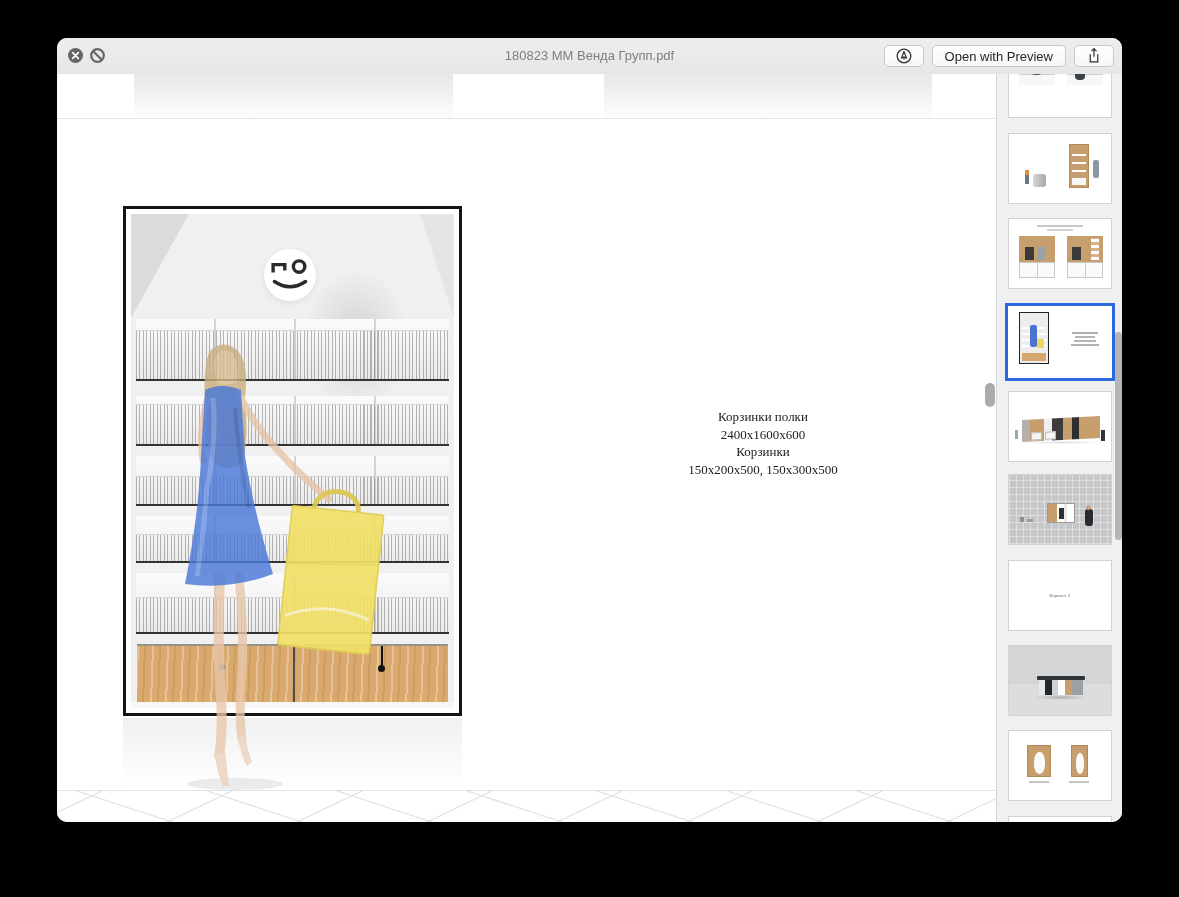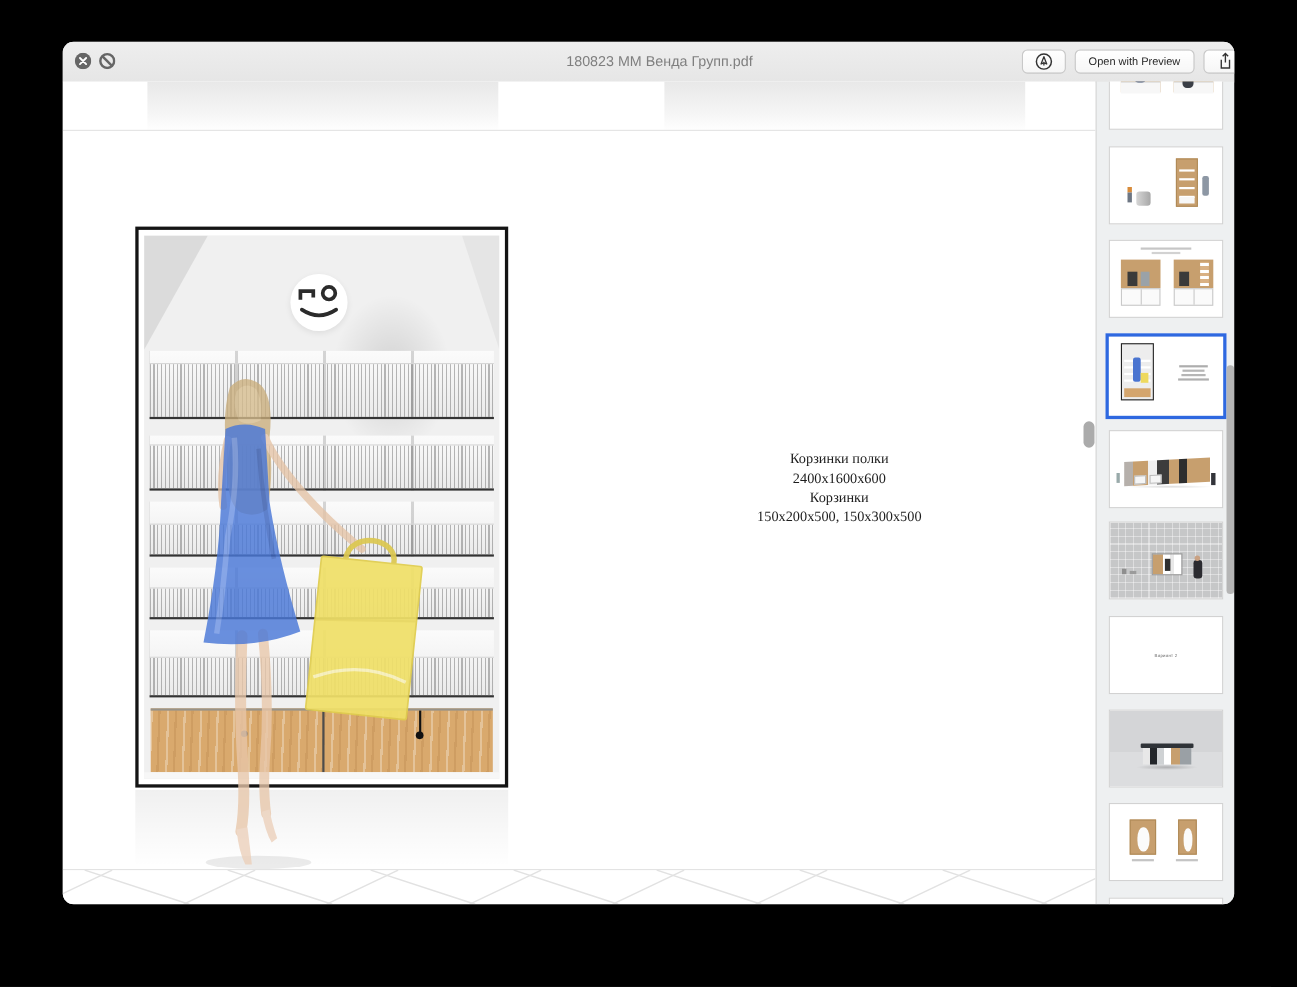--- a/index.html
+++ b/index.html
@@ -3,28 +3,28 @@
 <meta charset="utf-8">
 <style>
   html,body{margin:0;padding:0;background:#000;}
   .stage{position:relative;width:1179px;height:897px;background:#000;overflow:hidden;
          font-family:"Liberation Sans","DejaVu Sans",sans-serif;}
   .abs{position:absolute;}
   .window{position:absolute;left:57px;top:38px;width:1065px;height:784px;background:#fff;
           border-radius:10px;overflow:hidden;box-shadow:0 0 0 1px rgba(0,0,0,.35);}
   
   .titlebar{position:absolute;left:0;top:0;width:100%;height:36px;
-            background:linear-gradient(180deg,#eeeeee,#e6e6e6);border-bottom:1px solid #d1d1d1;padding-left:20px;}
+            background:linear-gradient(180deg,#eeeeee,#e6e6e6);border-bottom:1px solid #d1d1d1;}
   .tb-circle{position:absolute;top:10px;width:15px;height:15px;}
   .tb-title{position:absolute;left:0;right:0;top:0;height:36px;line-height:36px;text-align:center;
             font-size:13px;color:#7f7f7f;}
   .tb-right{position:absolute;right:8px;top:7px;display:flex;gap:8px;}
   .mac-btn{height:22px;border:1px solid #c8c8c8;border-radius:5px;
            background:linear-gradient(180deg,#ffffff,#f6f6f6);display:flex;align-items:center;
-           justify-content:center;font-size:10px;color:#262626;padding:0 12px;box-sizing:border-box;
+           justify-content:center;font-size:13px;color:#262626;padding:0 12px;box-sizing:border-box;
            font-family:inherit;cursor:default;}
   .icon-btn{width:40px;padding:0;}
   
   .main{position:absolute;left:0;top:36px;width:939px;height:748px;background:#fff;overflow:hidden;}
   .prevblock{position:absolute;top:0;height:44px;background:linear-gradient(180deg,#e8e8e8 0%,#f5f5f5 65%,#fefefe 100%);}
   .pagesep{position:absolute;left:0;right:0;height:1px;background:#e3e3e3;}
   
   .shelf{position:absolute;left:66px;top:132px;width:339px;height:510px;border:3px solid #141414;
          background:#fff;box-sizing:border-box;z-index:2;}
   .interior{position:absolute;inset:5px;background:#f0f0f0;overflow:hidden;}

